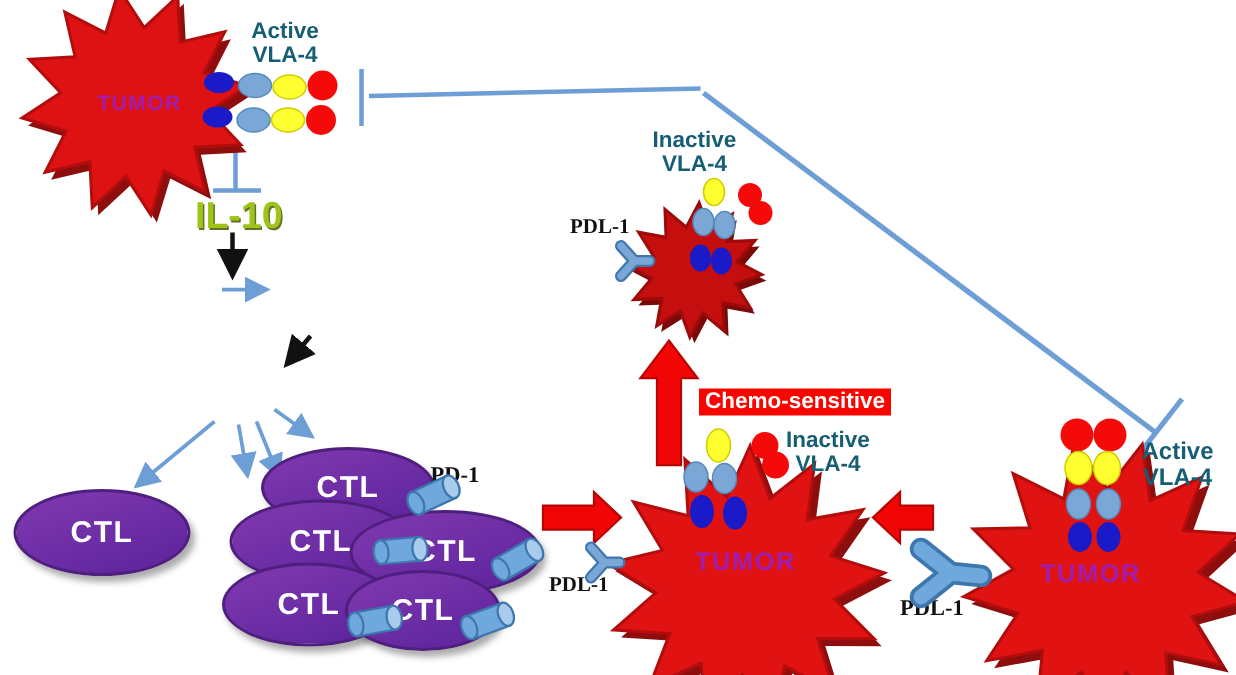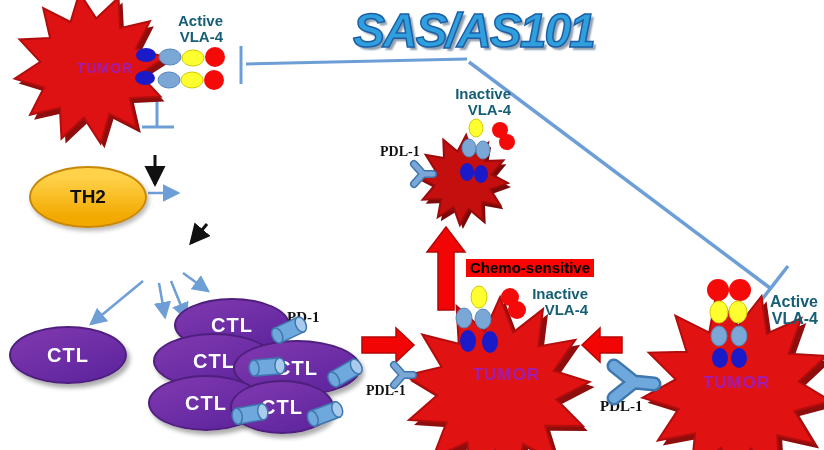--- a/index.html
+++ b/index.html
@@ -2,26 +2,26 @@
 <html><head>
 <meta charset="utf-8">
 <style>
   html,body{margin:0;padding:0;background:#fff;}
   #stage{position:relative;width:824px;height:450px;overflow:hidden;background:#fff;
          font-family:"Liberation Sans",sans-serif;}
   svg{position:absolute;left:0;top:0;}
   #layer-back{z-index:1;}
   #layer-front{z-index:30;pointer-events:none;}
   .lbl{position:absolute;z-index:10;font-weight:bold;line-height:1.05;white-space:nowrap;}
-  .center{text-align:right;}
+  .center{text-align:center;}
   .teal{color:#155E74;font-size:15px;}
   .teal .line{display:block;}
   .white-lbl{color:#a21caf;letter-spacing:1px;}
   .black-lbl{color:#111;font-family:Liberation Serif, serif;}
-  .redbox{background:#FA0400;color:#000000;padding:1px 4px;font-size:15px;}
+  .redbox{background:#FA0400;color:#ffffff;padding:1px 4px;font-size:15px;}
   .redbox.maroon{color:#5C0A0A;}
   .title{font-size:48px;font-style:italic;letter-spacing:-2px;color:#2F9FDE;
          -webkit-text-stroke:1.5px #1C5FA6;text-shadow:3px 3px 2px #8F9FAF;}
   .il10{font-size:25px;color:#9EC41A;text-shadow:1px 1px 0 #66702a;}
   .il2{font-size:38px;color:#6FA8DC;text-shadow:2px 2px 2px #9aa;}
   .ellipse{position:absolute;z-index:5;border-radius:50%;display:flex;align-items:center;
            justify-content:center;}
   .gold{background:linear-gradient(180deg,#FFD24A 15%,#F2A900 85%);
         border:2px solid #C8880A;box-shadow:2px 3px 4px rgba(80,80,80,.4);
         color:#111;font-weight:bold;font-size:19px;}
@@ -131,33 +131,30 @@
       <ellipse cx="739" cy="336" rx="8" ry="10" fill="#7BA7D7" stroke="#5588BB"></ellipse>
       <ellipse cx="720" cy="358" rx="8" ry="10" fill="#1A1AC8"></ellipse>
       <ellipse cx="739" cy="358" rx="8" ry="10" fill="#1A1AC8"></ellipse>
     </g>
 
     <polygon points="438,310 438,252 427,252 446,227 465,252 454,252 454,310" fill="#F20505" stroke="#B70404" stroke-width="1.5"></polygon>
     <polygon points="362,337 396,337 396,328 414,345 396,362 396,353 362,353" fill="#F20505" stroke="#B70404" stroke-width="1.5"></polygon>
     <polygon points="622,337 600,337 600,328 582,345 600,362 600,353 622,353" fill="#F20505" stroke="#B70404" stroke-width="1.5"></polygon>
   </svg>
 
-  <div class="lbl title" style="left:353px;top:6px;">SAS/AS101</div>
 
   <div class="lbl teal center" style="left:157px;top:13px;width:66px;">
     <span class="line">Active</span>
       <span class="line">VLA-4</span>
   </div>
 
   <div class="lbl white-lbl center" style="left:53px;top:61px;width:80px;font-size:14px;">TUMOR</div>
 
-
-  <div class="ellipse gold" style="left:29px;top:166px;width:114px;height:58px;">
-    <span>TH2</span>
-  </div>
+  <div class="lbl il10" style="left:130px;top:131px;">IL-10</div>
+
 
 
   <div class="lbl redbox" style="left:466px;top:259px;">Chemo-sensitive</div>
 
   <div class="ellipse purple" style="left:9px;top:326px;width:114px;height:54px;">
     <span>CTL</span>
   </div>
   <div class="ellipse purple" style="left:174px;top:298px;width:112px;height:50px;">
     <span>CTL</span>
   </div>

